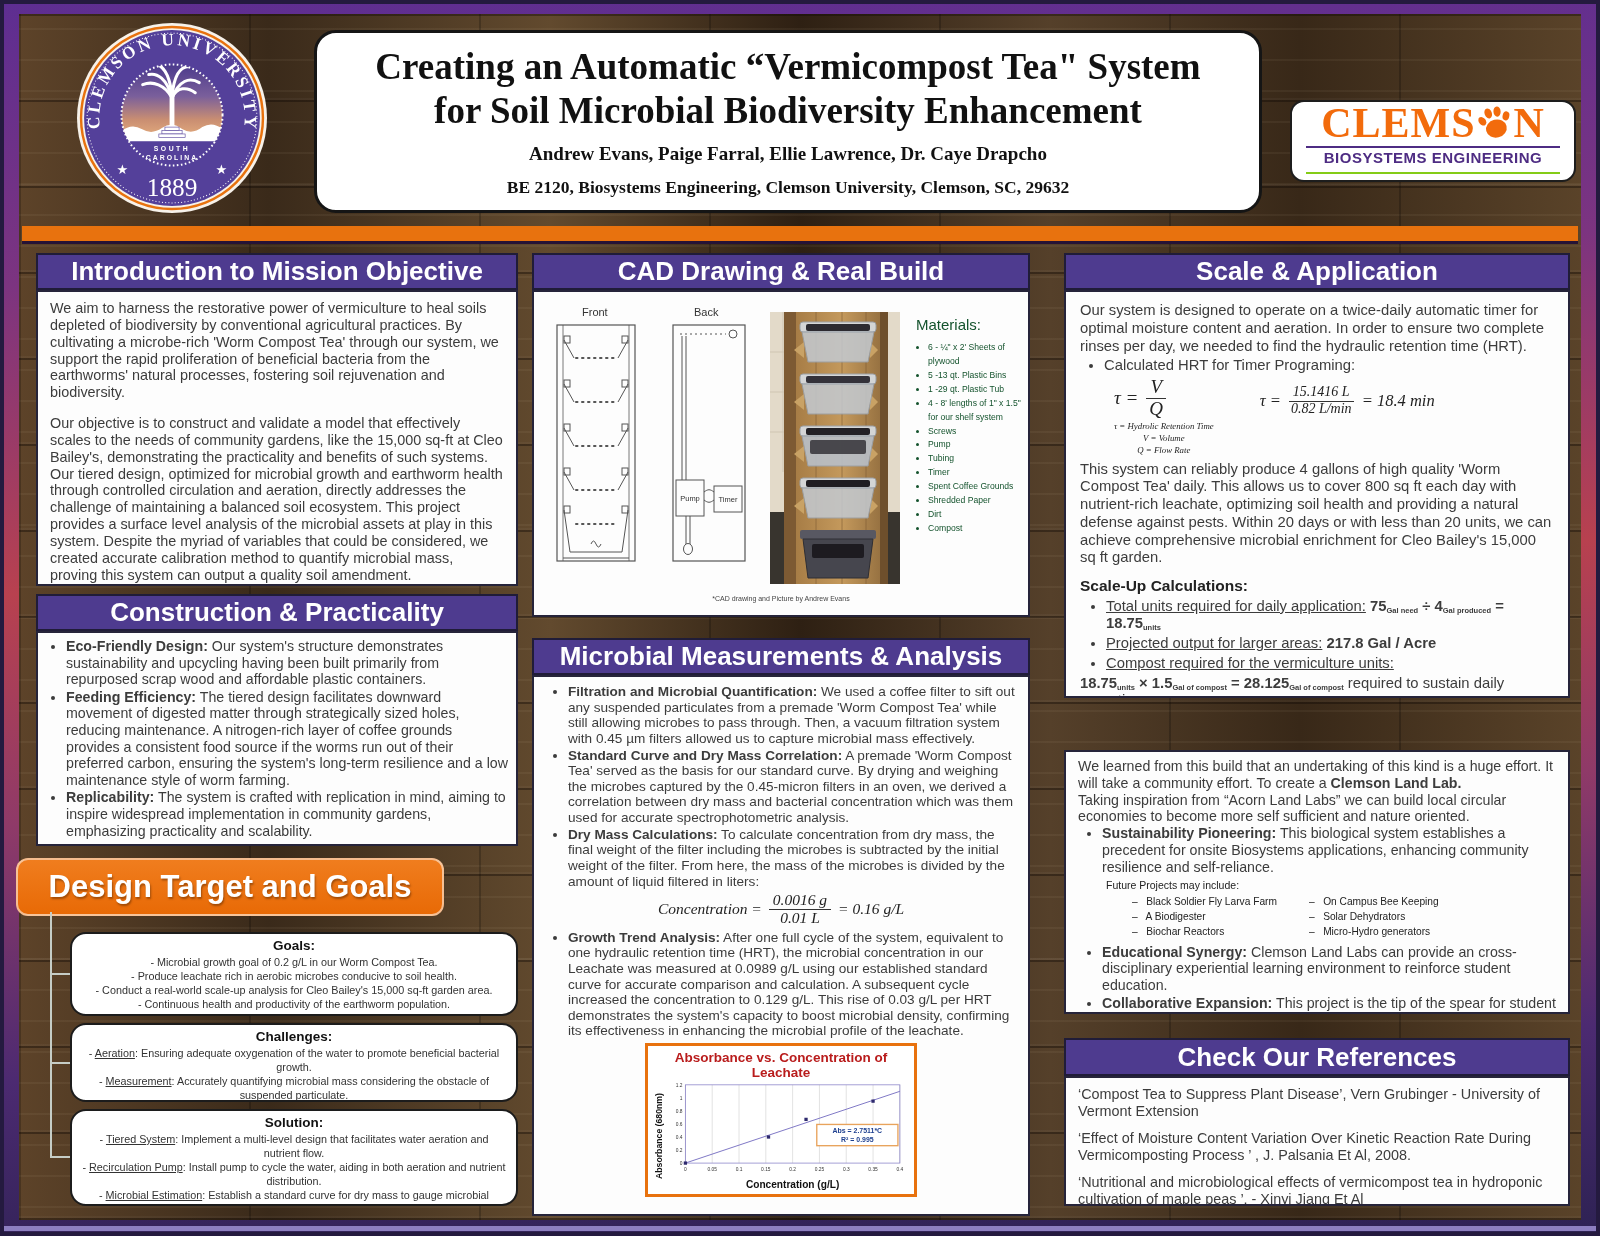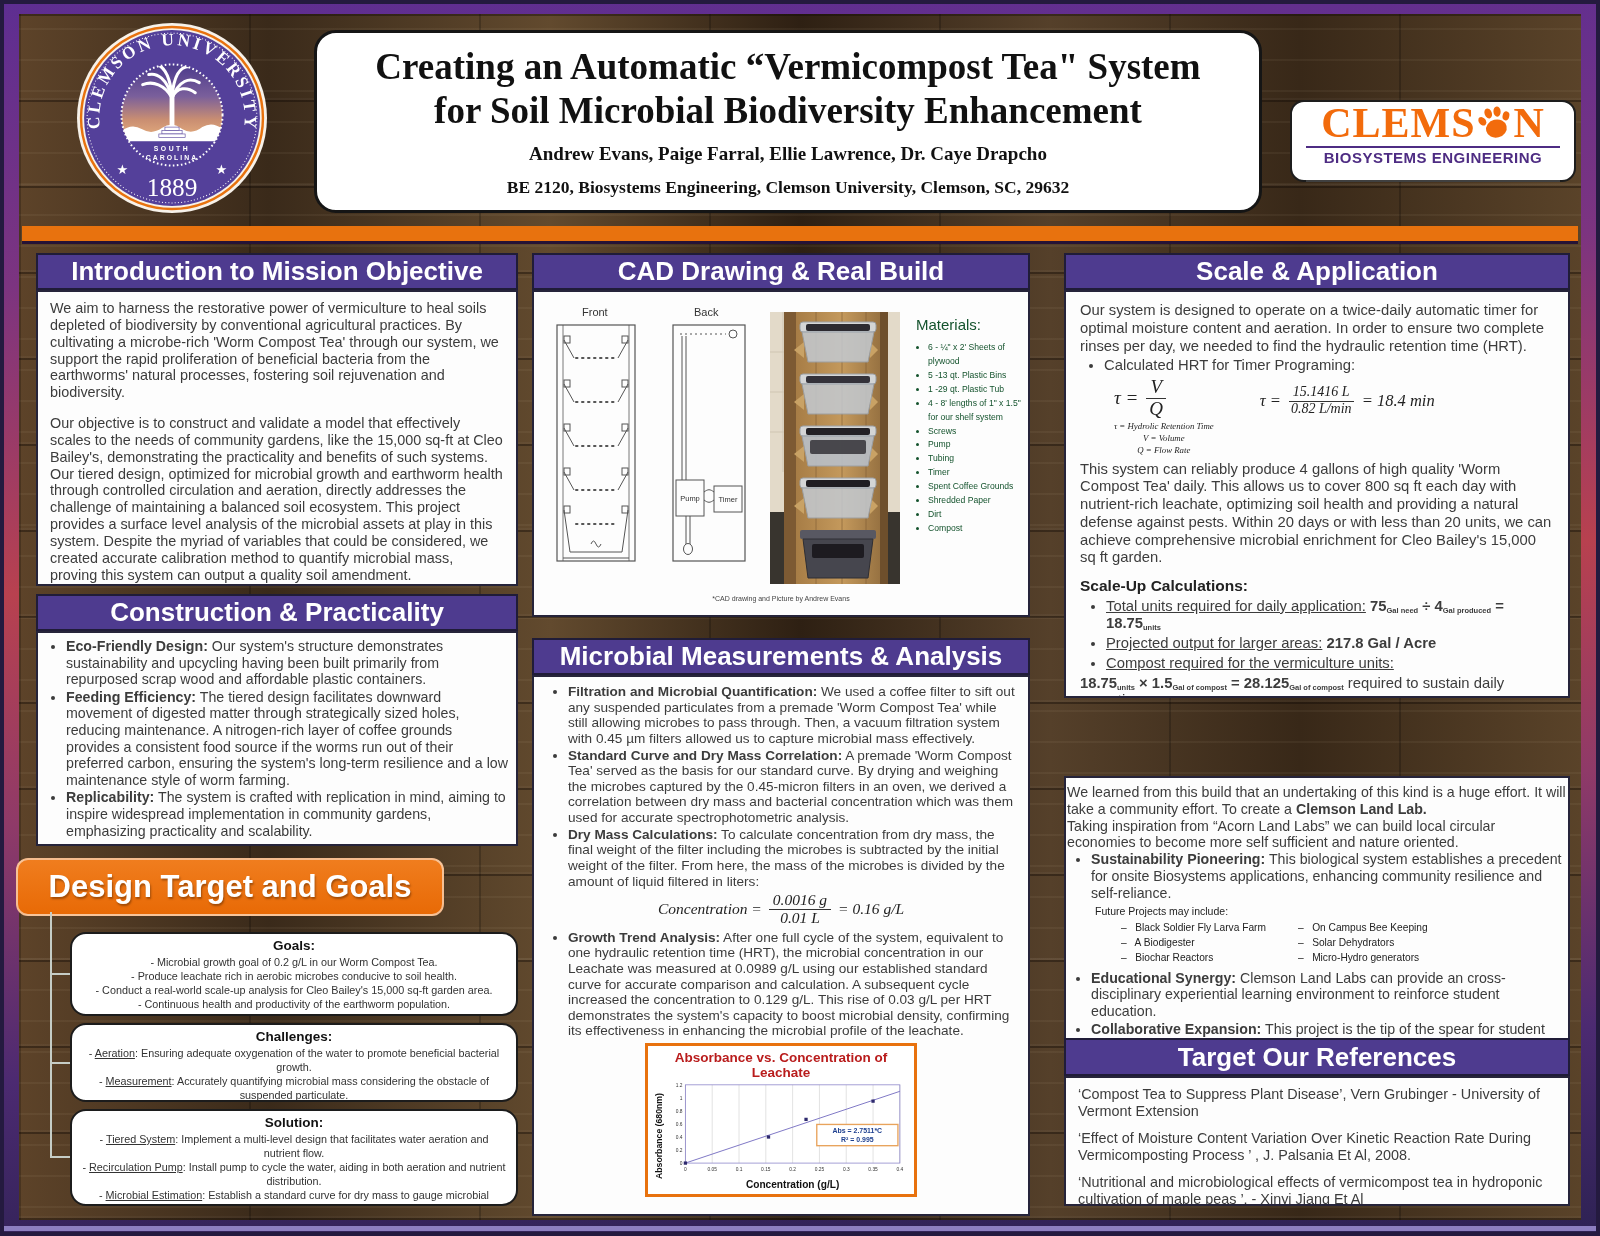--- a/index.html
+++ b/index.html
@@ -21,37 +21,37 @@
   #seal{left:76px;top:22px;width:192px;height:192px;}
   #titlecard{left:314px;top:30px;width:948px;height:183px;background:#fff;border:3px solid #151515;
      border-radius:22px;text-align:center;box-sizing:border-box;font-family:"Liberation Serif",serif;color:#111;}
   #titlecard .t1{font-size:37px;font-weight:bold;line-height:1.2;margin-top:12px;}
   #titlecard .authors{font-size:19px;font-weight:bold;margin-top:9px;}
   #titlecard .affil{font-size:17.5px;font-weight:bold;margin-top:12px;}
   #logobox{left:1290px;top:100px;width:286px;height:82px;background:#fff;border-radius:14px;border:2px solid #1d1d1d;
      box-sizing:border-box;display:flex;flex-direction:column;align-items:center;justify-content:flex-start;}
   .wordmark{display:flex;align-items:center;font-family:"Liberation Serif",serif;font-weight:bold;
      color:#f26b0c;font-size:42px;line-height:1;letter-spacing:1px;}
-  .logosub{width:90%;border-top:2px solid #4e2c83;border-bottom:2px solid #404040;color:#4e2c83;font-weight:bold;
-     font-size:15px;letter-spacing:.5px;text-align:center;padding:1px 0 14px;margin-top:2px;}
+  .logosub{width:90%;border-top:2px solid #4e2c83;border-bottom:2px solid #84cc16;color:#4e2c83;font-weight:bold;
+     font-size:15px;letter-spacing:.5px;text-align:center;padding:1px 0 6px;margin-top:2px;}
   #topbar{left:22px;top:226px;width:1556px;height:15px;background:#e8720e;border-bottom:3px solid #261336;}
 
   
   .sec-head{position:absolute;height:37px;background:#4e3b8f;border:2px solid #201c38;color:#fff;font-weight:bold;
      font-size:26px;display:flex;align-items:center;justify-content:center;box-sizing:border-box;}
   .sec-body{position:absolute;background:#fdfdfd;border:2px solid #26243a;box-sizing:border-box;overflow:hidden;color:#3c3c3c;}
   .col1{left:36px;width:482px;} .col2{left:532px;width:498px;} .col3{left:1064px;width:506px;}
 
   #h-intro{top:253px}   #b-intro{top:290px;height:296px;padding:8px 12px;font-size:14.4px;line-height:1.17;}
   #b-intro p{margin:0 0 14px;}
   #h-constr{top:594px}  #b-constr{top:631px;height:215px;padding:5px 8px 5px 4px;font-size:14.2px;line-height:1.17;}
   #h-cad{top:253px}     #b-cad{top:290px;height:327px;position:relative;}
   #h-micro{top:638px}   #b-micro{top:675px;height:541px;padding:7px 10px;font-size:13.6px;line-height:1.15;}
   #h-scale{top:253px}   #b-scale{top:290px;height:408px;padding:10px 14px;font-size:14.8px;line-height:1.2;}
-  #h-impact{top:712px;height:38px} #b-impact{top:776px;height:264px;padding:6px 1px;font-size:14.2px;line-height:1.18;}
+  #h-impact{top:712px;height:38px} #b-impact{top:750px;height:264px;padding:6px 12px;font-size:14.2px;line-height:1.18;}
   #h-refs{top:1038px;height:38px}  #b-refs{top:1076px;height:130px;padding:8px 12px;font-size:14.4px;line-height:1.15;}
   #b-refs p{margin:0 0 11px;}
 
   ul.blt{margin:0;padding-left:24px;}
   ul.blt li{margin-bottom:1px;}
 
   
   #design-head{left:16px;top:858px;width:424px;height:54px;background:linear-gradient(180deg,#f07d1e,#e86a06);
      border-radius:12px;border:2px solid rgba(255,255,255,.55);display:flex;align-items:center;justify-content:center;
      color:#fff;font-weight:bold;font-size:31px;text-shadow:1px 2px 2px rgba(90,40,0,.5);}
@@ -515,21 +515,21 @@
         </ul>
       </div>
     </div>
     <ul class="blt">
       <li><b>Educational Synergy:</b><span> Clemson Land Labs can provide an cross-disciplinary experiential learning environment to reinforce student education.</span></li>
       <li><b>Collaborative Expansion:</b><span> This project is the tip of the spear for student led Sustainability at Clemson. Integration with CEDC, C.I.'s, and student organizations will help cultivate an eco-conscious campus culture.</span></li>
     </ul>
   </div>
 
   <div class="sec-head col3" id="h-refs">
-      <span>Target Our References</span>
+      <span>Check Our References</span>
     </div>
   <div class="sec-body col3" id="b-refs">
     <p>‘Compost Tea to Suppress Plant Disease’, Vern Grubinger - University of Vermont Extension</p>
     <p>‘Effect of Moisture Content Variation Over Kinetic Reaction Rate During Vermicomposting Process ’ , J. Palsania Et Al, 2008.</p>
     <p>‘Nutritional and microbiological effects of vermicompost tea in hydroponic cultivation of maple peas ’,  - Xinyi Jiang Et Al</p>
   </div>
 
 </div>
 
 </body></html>

